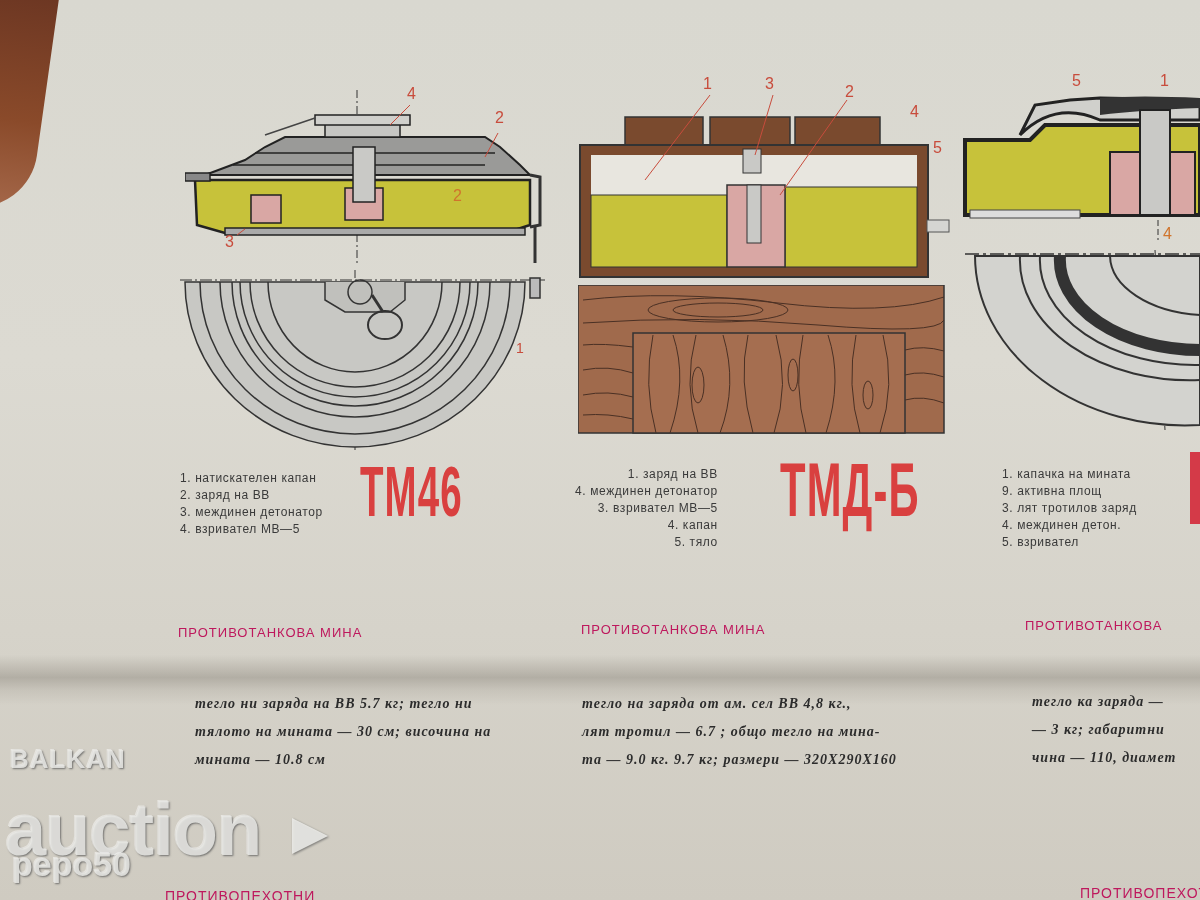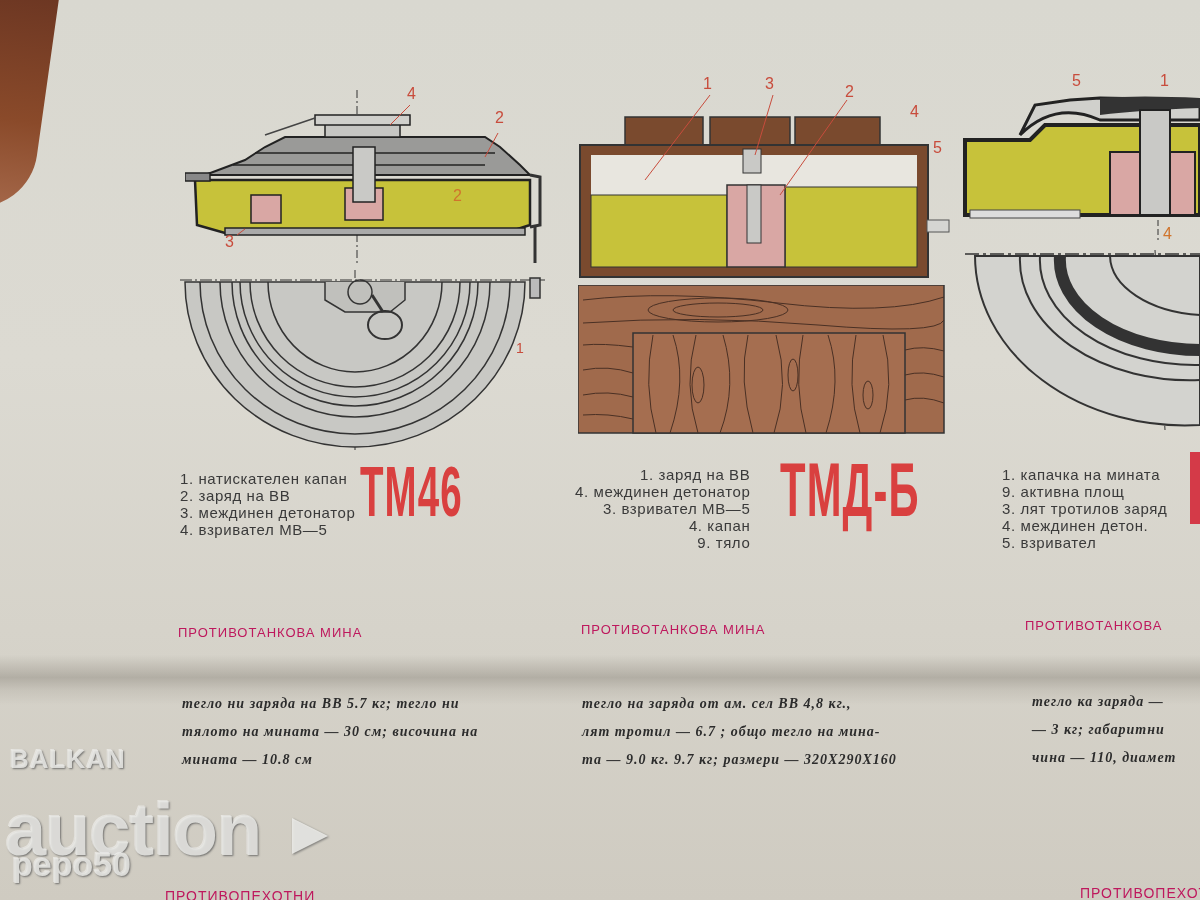--- a/index.html
+++ b/index.html
@@ -4,21 +4,21 @@
 <style>
   html,body{margin:0;padding:0;}
   body{width:1200px;height:900px;overflow:hidden;position:relative;
     background:linear-gradient(180deg,#d9d8d0 0%,#dcdad2 40%,#d6d3ca 70%,#cfcbc1 100%);
     font-family:"Liberation Sans",sans-serif;}
   .abs{position:absolute;}
   .brown-edge{left:-40px;top:-20px;width:85px;height:230px;border-radius:0 0 60px 0;
     background:linear-gradient(180deg,#6a3522,#8a4a2a 60%,#a5684a);transform:rotate(8deg);}
   .fold{left:0;top:655px;width:1200px;height:50px;
     background:linear-gradient(180deg,rgba(160,155,145,0) 0%,rgba(150,145,135,.55) 45%,rgba(175,170,160,.35) 70%,rgba(200,196,188,0) 100%);}
-  .legend{font-size:15px;color:#3a3a3a;line-height:17px;letter-spacing:0.6px;}
+  .legend{font-size:12px;color:#3a3a3a;line-height:17px;letter-spacing:0.6px;}
   .legend div{white-space:nowrap;}
   .title-red{font-family:"Liberation Sans Narrow","Liberation Sans",sans-serif;color:#d9403f;
     font-size:70px;font-weight:bold;transform:scaleX(0.55);transform-origin:left top;letter-spacing:2px;line-height:80px;}
   .subtitle{color:#be185d;font-size:13px;letter-spacing:1px;}
   .spec{font-family:"Liberation Serif",serif;font-style:italic;font-weight:bold;color:#2c2c2c;
     font-size:14px;line-height:28px;letter-spacing:1px;}
   .spec div{white-space:nowrap;}
   .callout{color:#c84c3c;font-size:16px;}
   .wm{color:rgba(235,235,232,.85);text-shadow:1px 1px 2px rgba(90,90,90,.8),-1px -1px 0 rgba(255,255,255,.5);font-weight:bold;}
 </style>
@@ -152,21 +152,21 @@
         <ellipse cx="290" cy="110" rx="5" ry="14"></ellipse>
     </g>
   </svg>
 </div>
 
 <div class="abs legend" style="left:575px;top:466px;text-align:right;">
   <div>1. заряд на ВВ</div>
   <div>4. междинен детонатор</div>
   <div>3. взривател МВ—5</div>
   <div>4. капан</div>
-  <div>9. тяло</div>
+  <div>5. тяло</div>
 </div>
 <div class="abs title-red" style="left:780px;top:450px;font-size:76px;">ТМД-Б</div>
 
 <div class="abs subtitle" style="left:581px;top:622px;">ПРОТИВОТАНКОВА  МИНА</div>
 
 <div class="abs" style="left:960px;top:80px;width:240px;height:160px;">
   <svg width="240" height="160" viewBox="0 0 240 160">
     <path d="M5,60 L70,60 L85,45 L150,45 L240,45 L240,135 L5,135 Z" fill="#c7c23a" stroke="#222" stroke-width="4"></path>
     <path d="M60,55 Q95,20 140,40 L240,40 L240,20 L140,18 L110,20 L75,25 Z" fill="#d0d0cc" stroke="#222" stroke-width="3"></path>
     <path d="M140,18 Q180,15 240,18 L240,28 Q180,30 140,35 Z" fill="#333"></path>
@@ -198,21 +198,21 @@
   <div>3. лят тротилов заряд</div>
   <div>4. междинен детон.</div>
   <div>5. взривател</div>
 </div>
 <div class="abs" style="left:1190px;top:452px;width:12px;height:72px;background:#d43a48;"></div>
 
 <div class="abs subtitle" style="left:1025px;top:618px;">ПРОТИВОТАНКОВА</div>
 
 <div class="abs fold"></div>
 
-<div class="abs spec" style="left:182px;top:690px;">
+<div class="abs spec" style="left:195px;top:690px;">
   <div>тегло ни заряда на ВВ 5.7 кг; тегло ни</div>
   <div>тялото на мината — 30 см; височина на</div>
   <div>мината — 10.8 см</div>
 </div>
 
 <div class="abs spec" style="left:582px;top:690px;">
   <div>тегло на заряда от ам. сел ВВ   4,8 кг.,</div>
   <div>лят тротил — 6.7 ; общо тегло на мина-</div>
   <div>та — 9.0 кг. 9.7 кг; размери — 320X290X160</div>
 </div>

